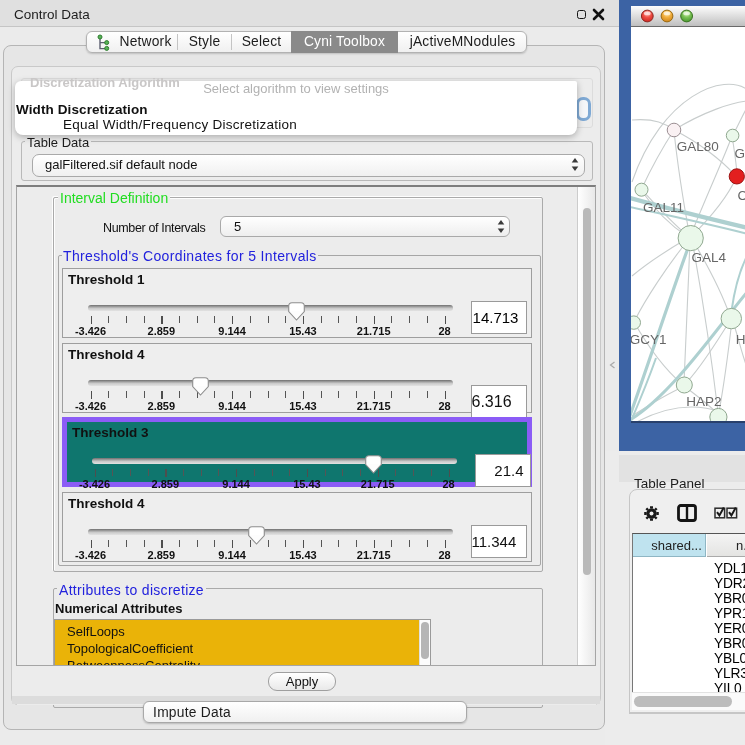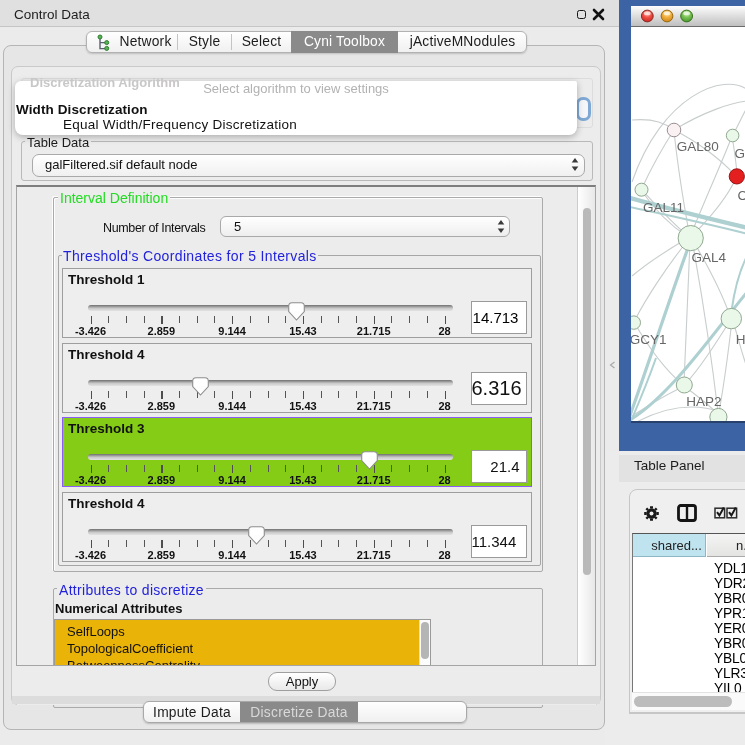--- a/index.html
+++ b/index.html
@@ -137,23 +137,23 @@
   <div class="abs" style="left:-2.5px;top:56px;width:60px;text-align:center;font-size:11px;font-weight:bold;color:#111;">-3.426</div>
     <div class="abs" style="left:68.3px;top:56px;width:60px;text-align:center;font-size:11px;font-weight:bold;color:#111;">2.859</div>
     <div class="abs" style="left:139.1px;top:56px;width:60px;text-align:center;font-size:11px;font-weight:bold;color:#111;">9.144</div>
     <div class="abs" style="left:209.9px;top:56px;width:60px;text-align:center;font-size:11px;font-weight:bold;color:#111;">15.43</div>
     <div class="abs" style="left:280.7px;top:56px;width:60px;text-align:center;font-size:11px;font-weight:bold;color:#111;">21.715</div>
     <div class="abs" style="left:351.5px;top:56px;width:60px;text-align:center;font-size:11px;font-weight:bold;color:#111;">28</div>
   <svg class="abs" style="left:128.5px;top:32.5px;" width="17" height="19" viewBox="0 0 17 19">
       <path d="M4 0.7 L13 0.7 Q16.3 0.7 16.3 4 L16.3 9.5 L8.5 18 L0.7 9.5 L0.7 4 Q0.7 0.7 4 0.7 Z" fill="#fdfdfd" stroke="#8e8e8e" stroke-width="1.1"></path>
       <path d="M2 9 L15 9 L15 4 Q15 2 13 2 L4 2 Q2 2 2 4 Z" fill="#ffffff" opacity="0.7"></path>
     </svg>
-  <div class="abs" style="left:407.5px;top:28px;width:56px;height:33px;background:#ffffff;border:1px solid #9a9a9a;font-size:20px;color:#111;text-align:center;line-height:31px;padding-right:6px;">6.316</div>
-</div>
-<div class="abs" style="left:62px;top:417px;width:470px;height:70px;background:#84cc16;border:1px solid #8b5cf6;padding-left:24px;">
+  <div class="abs" style="left:407.5px;top:41px;width:56px;height:33px;background:#ffffff;border:1px solid #9a9a9a;font-size:16px;color:#111;text-align:left;line-height:31px;padding-right:6px;">6.316</div>
+</div>
+<div class="abs" style="left:62px;top:417px;width:470px;height:70px;background:#0f766e;border:5px solid #8b5cf6;padding-left:24px;">
   <div class="abs" style="left:5px;top:3px;font-size:13.5px;font-weight:bold;color:#111;">Threshold 3</div>
   <div class="abs" style="left:25px;top:36px;width:365px;height:6px;border-radius:3px;background:linear-gradient(#6f6f6f,#c9c9c9 55%,#e3e3e3);"></div>
   <div class="abs" style="left:27.5px;top:47px;width:1.4px;height:8px;background:#4e4e4e;"></div>
     <div class="abs" style="left:45.2px;top:47px;width:1px;height:6.5px;background:#555;"></div>
     <div class="abs" style="left:62.9px;top:47px;width:1px;height:6.5px;background:#555;"></div>
     <div class="abs" style="left:80.6px;top:47px;width:1px;height:6.5px;background:#555;"></div>
     <div class="abs" style="left:98.3px;top:47px;width:1.4px;height:8px;background:#4e4e4e;"></div>
     <div class="abs" style="left:116.0px;top:47px;width:1px;height:6.5px;background:#555;"></div>
     <div class="abs" style="left:133.7px;top:47px;width:1px;height:6.5px;background:#555;"></div>
     <div class="abs" style="left:151.4px;top:47px;width:1px;height:6.5px;background:#555;"></div>
@@ -229,21 +229,20 @@
 </div>
 
 <div class="abs" style="left:17px;top:666px;width:579px;height:39px;background:#ececec;"></div>
 <div class="abs" style="left:16px;top:665px;width:580px;height:1px;background:#a5a5a5;"></div>
 <div class="abs" style="left:12px;top:696px;width:588px;height:8px;background:#dcdcdc;"></div>
 
 <div class="abs" style="left:268px;top:672px;width:68px;height:19px;background:linear-gradient(#ffffff,#e9e9e9);border:1px solid #9f9f9f;border-radius:9px;text-align:center;font-size:13px;line-height:17px;color:#111;">Apply</div>
 
 <div class="abs" style="left:143px;top:701px;width:324px;height:22px;background:linear-gradient(#ffffff,#f0f0f0);border:1px solid #a8a8a8;border-radius:6px;box-shadow:0 1px 2px rgba(0,0,0,0.2);font-size:13.8px;letter-spacing:0.25px;color:#1c1c1c;overflow:hidden;">
   <div class="abs" style="left:0;top:0;width:96px;height:22px;text-align:center;line-height:21px;">Impute Data</div>
-  <div class="abs" style="left:96px;top:0;width:118px;height:22px;background:#8a8a8a;text-align:center;line-height:21px;color:#d9d9d9;">Discretize Data</div>
 </div>
 
 <div class="abs" style="left:15px;top:81px;width:562px;height:54px;background:#ffffff;border-radius:6px 2px 8px 8px;box-shadow:0 2px 7px rgba(0,0,0,0.28);"></div>
 <div class="abs" style="left:15px;top:81px;width:562px;text-align:center;font-size:13px;color:#b2b2b2;">Select algorithm to view settings</div>
 <div class="abs" style="left:16px;top:102px;font-size:13.5px;font-weight:bold;letter-spacing:0.1px;color:#111;">Width Discretization</div>
 <div class="abs" style="left:16px;top:117px;font-size:13.5px;letter-spacing:0.25px;color:#111;padding-left:47px;">Equal Width/Frequency Discretization</div>
 <div class="abs" style="left:30px;top:75px;font-size:13px;font-weight:bold;color:#c9c7c7;">Discretization Algorithm</div>
 
 <svg class="abs" style="left:609px;top:361px;" width="7" height="8" viewBox="0 0 7 8">
     <path d="M5.5 1 L1.5 4 L5.5 7" stroke="#a9a9a9" stroke-width="1.2" fill="none"></path>
@@ -332,21 +331,21 @@
     <text x="691.5" y="262">GAL4</text>
     <text x="629.7" y="344">GCY1</text>
     <text x="735.8" y="344">H</text>
     <text x="686.2" y="406">HAP2</text>
   </g>
 </svg>
 <div class="abs" style="left:631px;top:421px;width:114px;height:2px;background:#28406c;"></div>
 
 <div class="abs" style="left:605px;top:451px;width:140px;height:294px;background:#ececec;"></div>
 <div class="abs" style="left:619px;top:455px;width:126px;height:27px;background:#e2e2e2;"></div>
-<div class="abs" style="left:634px;top:458px;font-size:13.5px;color:#1c1c1c;">Table Panel</div>
+<div class="abs" style="left:634px;top:476px;font-size:13.5px;color:#1c1c1c;">Table Panel</div>
 
 <div class="abs" style="left:629px;top:489px;width:130px;height:225px;background:#efefef;border:1px solid #c6c6c6;border-radius:8px 0 0 0;overflow:hidden;"></div>
 
 <svg class="abs" style="left:643px;top:505px;" width="17" height="17" viewBox="0 0 17 17">
   <circle cx="8.5" cy="8.5" r="5.2" fill="#1a1a1a"></circle>
   <g stroke="#1a1a1a" stroke-width="3" stroke-linecap="butt">
     <path d="M8.5 1.2 L8.5 3.6 M8.5 13.4 L8.5 15.8 M1.2 8.5 L3.6 8.5 M13.4 8.5 L15.8 8.5"></path>
     <path d="M3.3 3.3 L5 5 M12 12 L13.7 13.7 M13.7 3.3 L12 5 M5 12 L3.3 13.7" stroke-width="2.4"></path>
   </g>
   <circle cx="8.5" cy="8.5" r="2.0" fill="#efefef"></circle>

